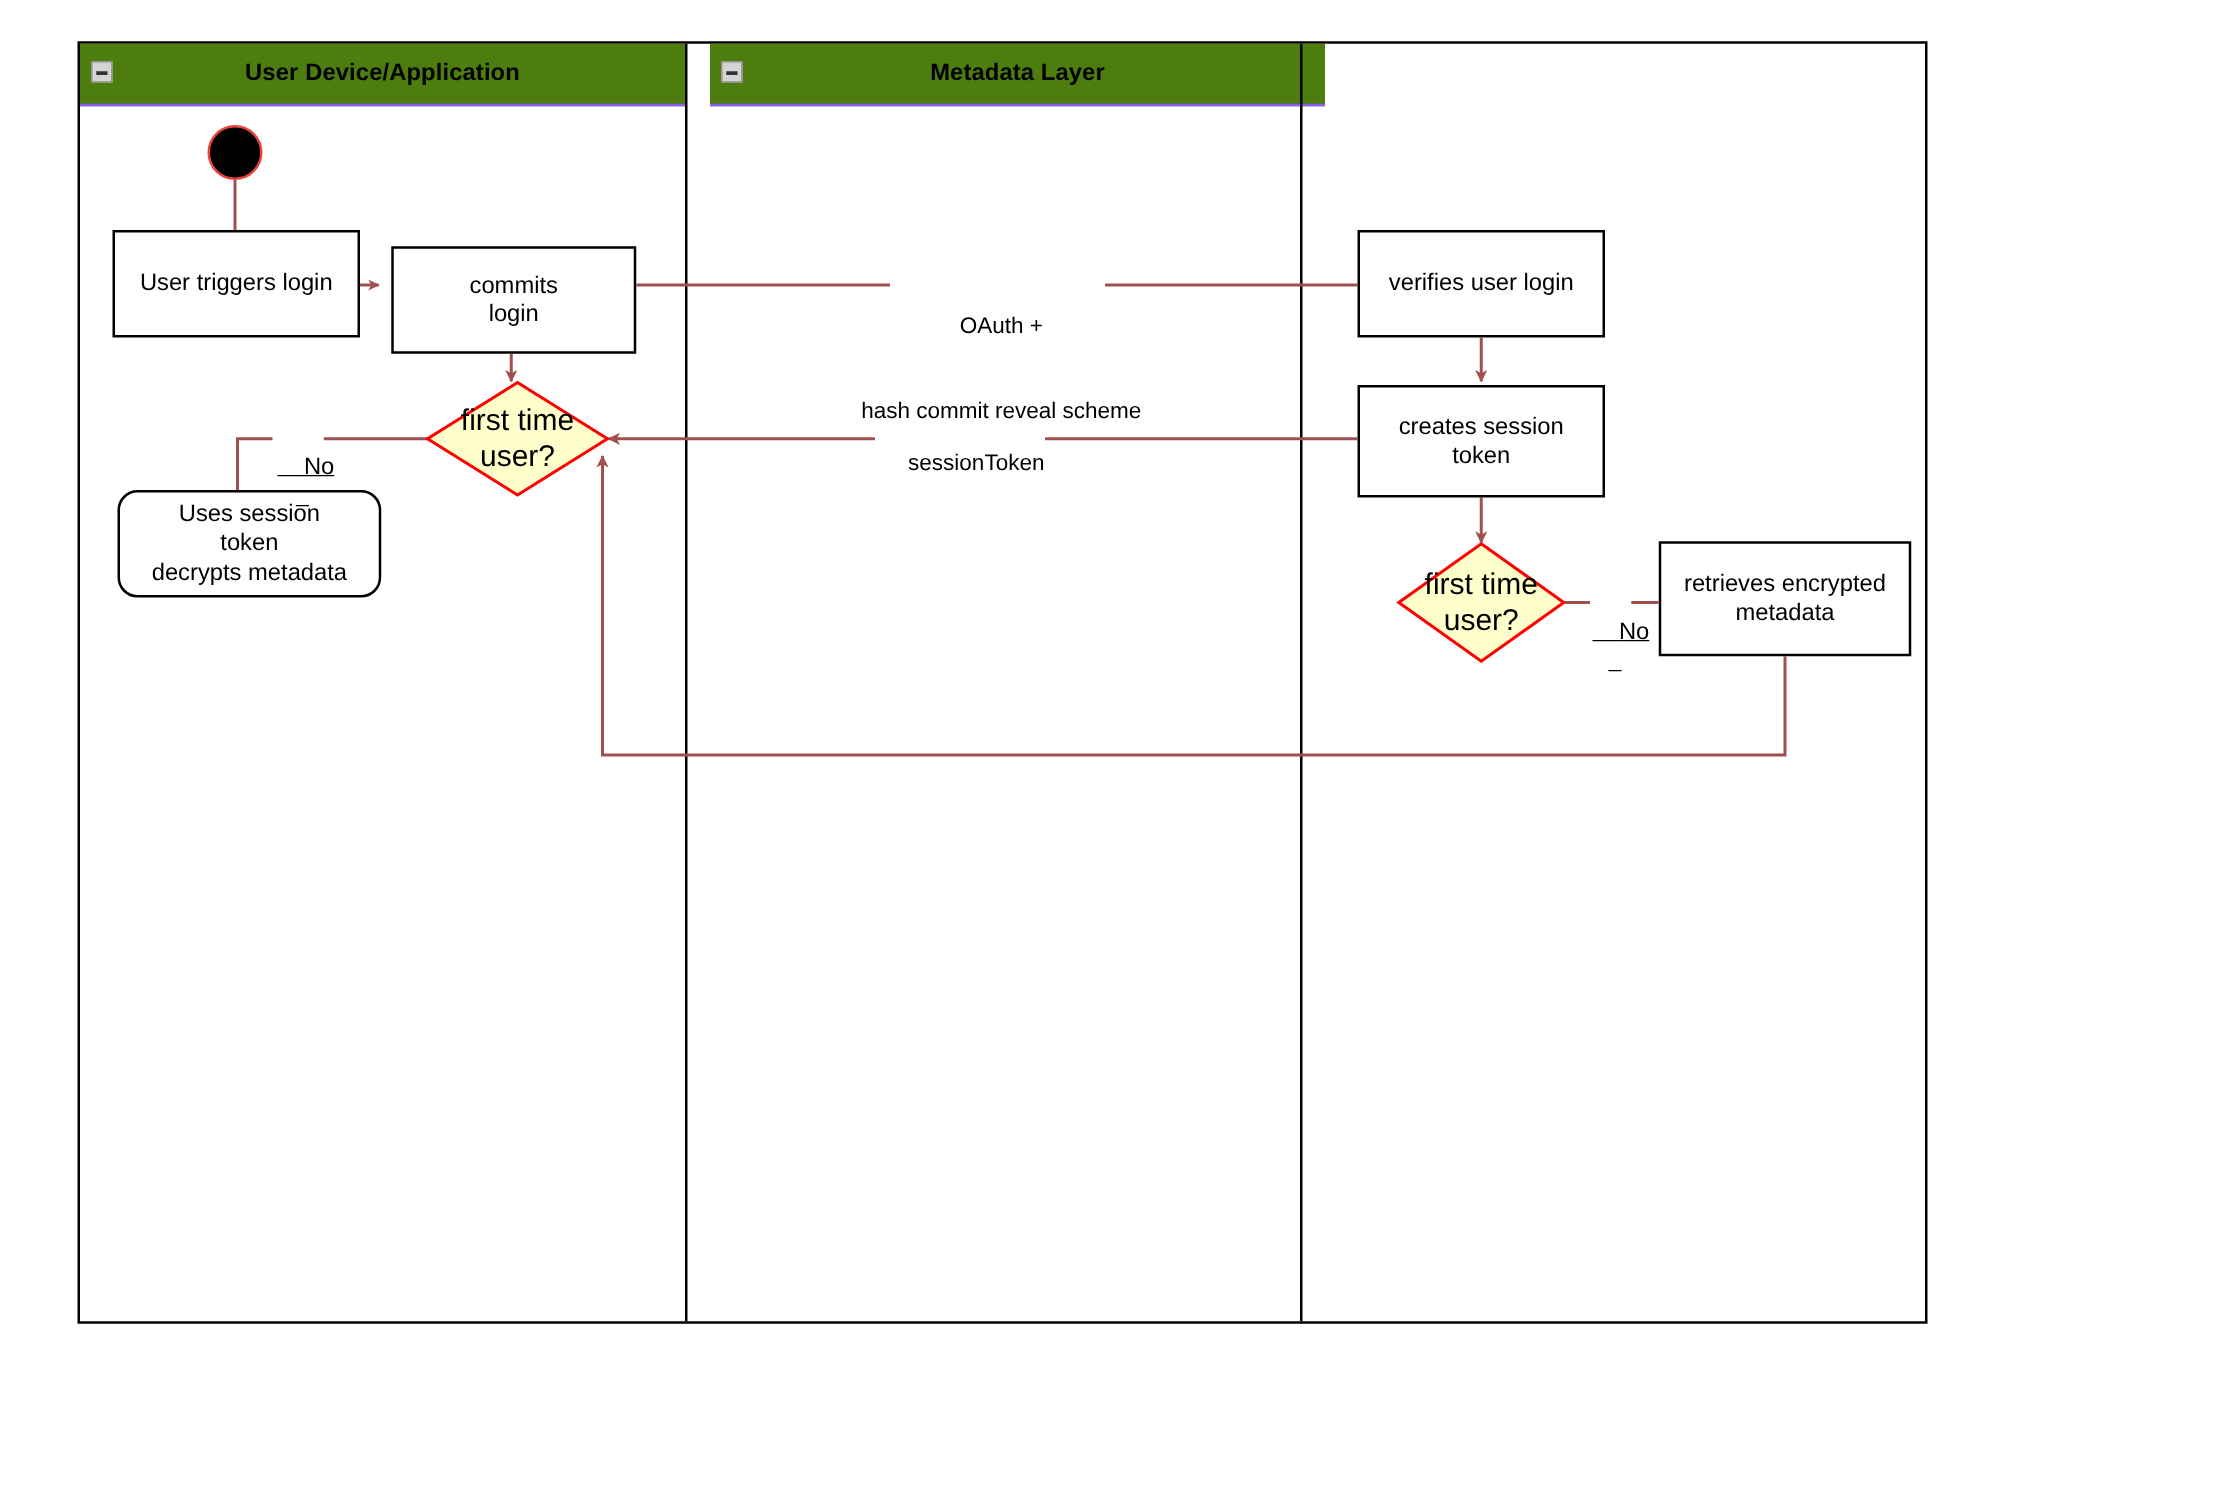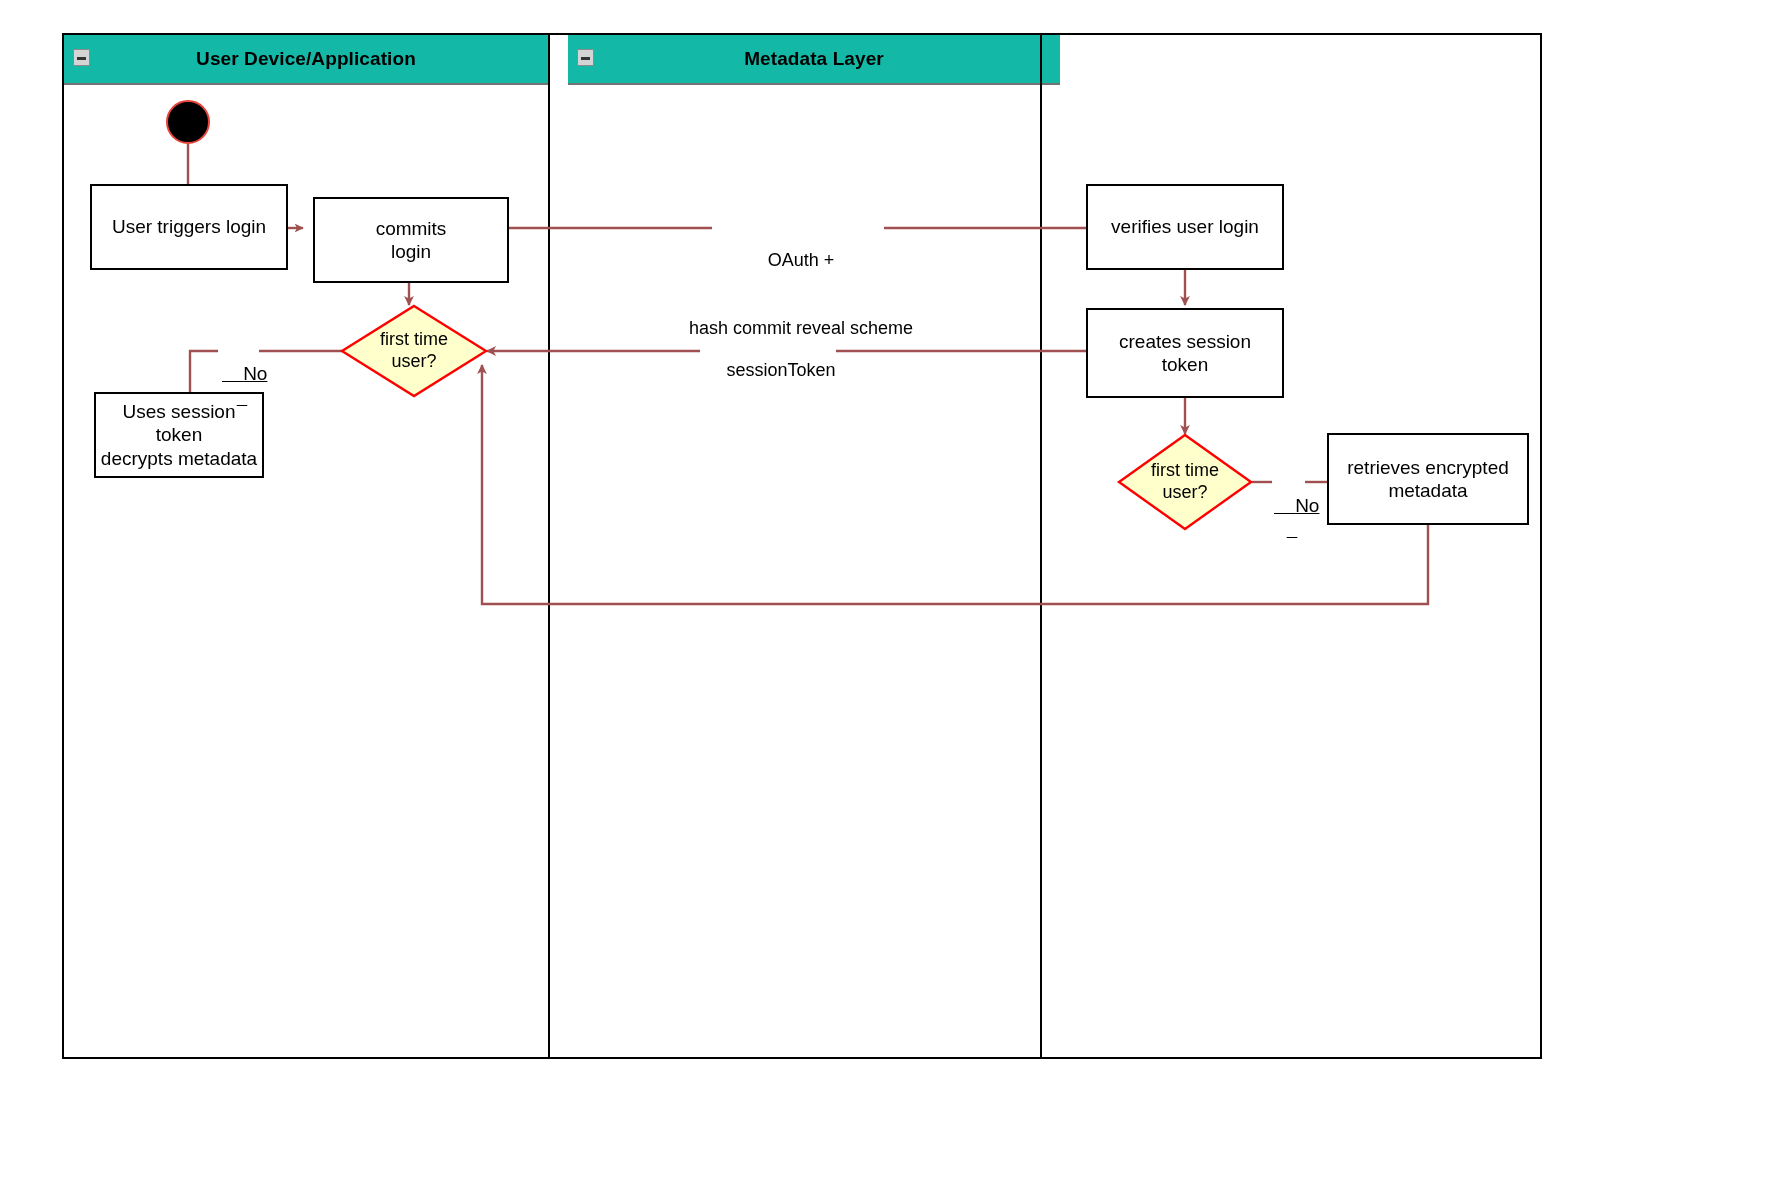--- a/index.html
+++ b/index.html
@@ -4,40 +4,40 @@
 <style>
   html,body{margin:0;padding:0;background:#ffffff;}
   body{font-family:"Liberation Sans", sans-serif;}
   #stage{position:relative;width:1780px;height:1202px;background:#ffffff;overflow:hidden;}
 
   
   .pool{position:absolute;left:62px;top:33px;width:1480px;height:1026px;
         border:2px solid #000;box-sizing:border-box;background:#fff;}
   .lane{position:absolute;top:0;height:100%;box-sizing:border-box;}
   .lane-head{position:absolute;top:0;left:0;right:0;height:50px;
-        border-bottom:2px solid #737373;box-sizing:border-box;
-        display:flex;align-items:center;justify-content:center;background:#14b8a6;}
+        border-bottom:2px solid #8b5cf6;box-sizing:border-box;
+        display:flex;align-items:center;justify-content:center;background:#4d7c0f;}
   .lane-title{font-size:19px;font-weight:bold;color:#000;letter-spacing:.1px;}
   .collapse{position:absolute;left:9px;top:14px;width:17px;height:17px;
         border:1px solid #8a8a8a;background:#d4d4d4;box-sizing:border-box;}
   .collapse::before{content:"";position:absolute;left:3px;top:7px;width:9px;height:3px;
         background:#333;}
   .lane-div{position:absolute;top:0;bottom:0;width:2px;background:#000;}
 
   
   .node{position:absolute;box-sizing:border-box;border:2px solid #000;background:#fff;
         display:flex;align-items:center;justify-content:center;text-align:center;
         font-size:19px;color:#000;line-height:1.22;padding:2px 4px;}
 
   
   .diamond-wrap{position:absolute;}
   .diamond-wrap svg{position:absolute;left:0;top:0;overflow:visible;}
   .diamond-label{position:absolute;left:0;top:0;right:0;bottom:0;
         display:flex;flex-direction:column;align-items:center;justify-content:center;
-        font-size:18px;color:#000;line-height:1.22;text-align:center;}
+        font-size:24px;color:#000;line-height:1.22;text-align:center;}
 
   
   .start-node{position:absolute;border-radius:50%;background:#000;
         border:2px solid #e8443a;box-sizing:border-box;}
 
   
   .edge-label{position:absolute;font-size:18px;color:#000;text-align:center;
         line-height:1.25;white-space:pre;background:#fff;padding:0 3px;}
   .edge-label.nolbl{font-size:19px;text-decoration:underline;}
 
@@ -112,21 +112,21 @@
 
   <div class="node" style="left:90px;top:184px;width:198px;height:86px;">
     <span>User triggers login</span>
   </div>
 
   <div class="node multi" style="left:313px;top:197px;width:196px;height:86px;white-space:pre-line;">
     <span>commits
 login</span>
   </div>
 
-  <div class="node multi" style="left:94px;top:392px;width:170px;height:86px;white-space:pre-line;">
+  <div class="node multi" style="left:94px;top:392px;width:211px;height:86px;white-space:pre-line;border-radius:16px;">
     <span>Uses session
 token
 decrypts metadata</span>
   </div>
 
   <div class="node" style="left:1086px;top:184px;width:198px;height:86px;">
     <span>verifies user login</span>
   </div>
 
   <div class="node multi" style="left:1086px;top:308px;width:198px;height:90px;white-space:pre-line;">

